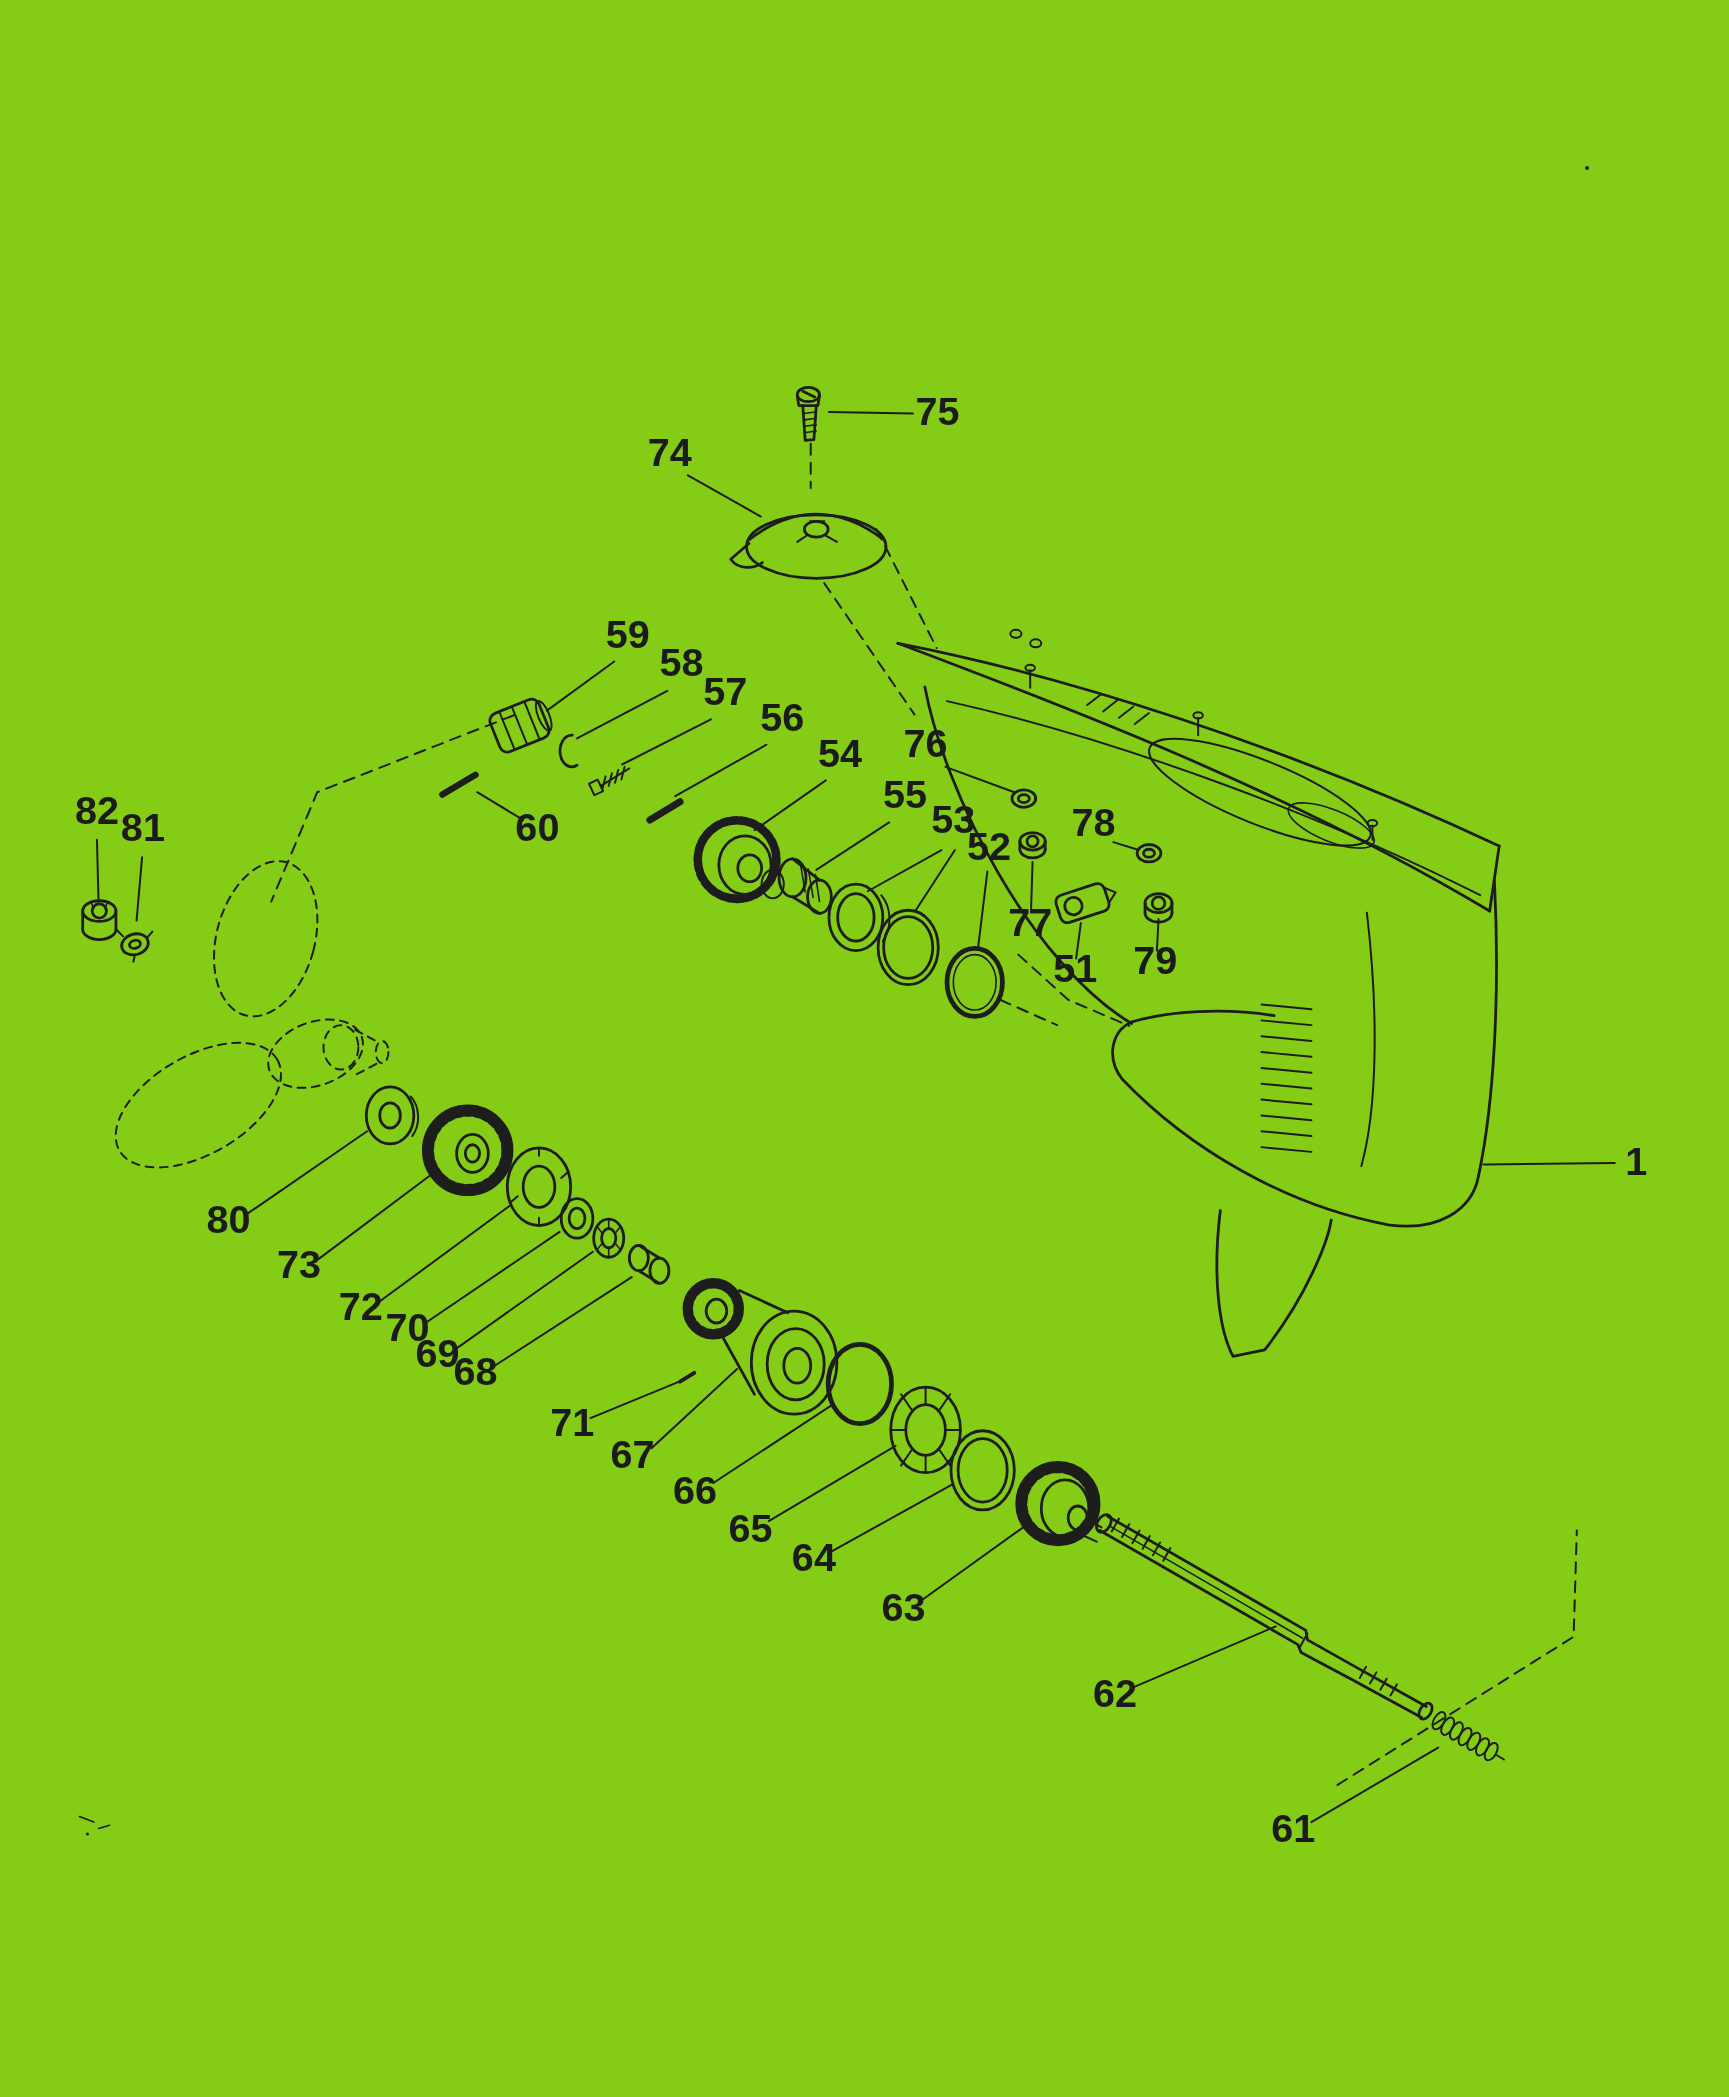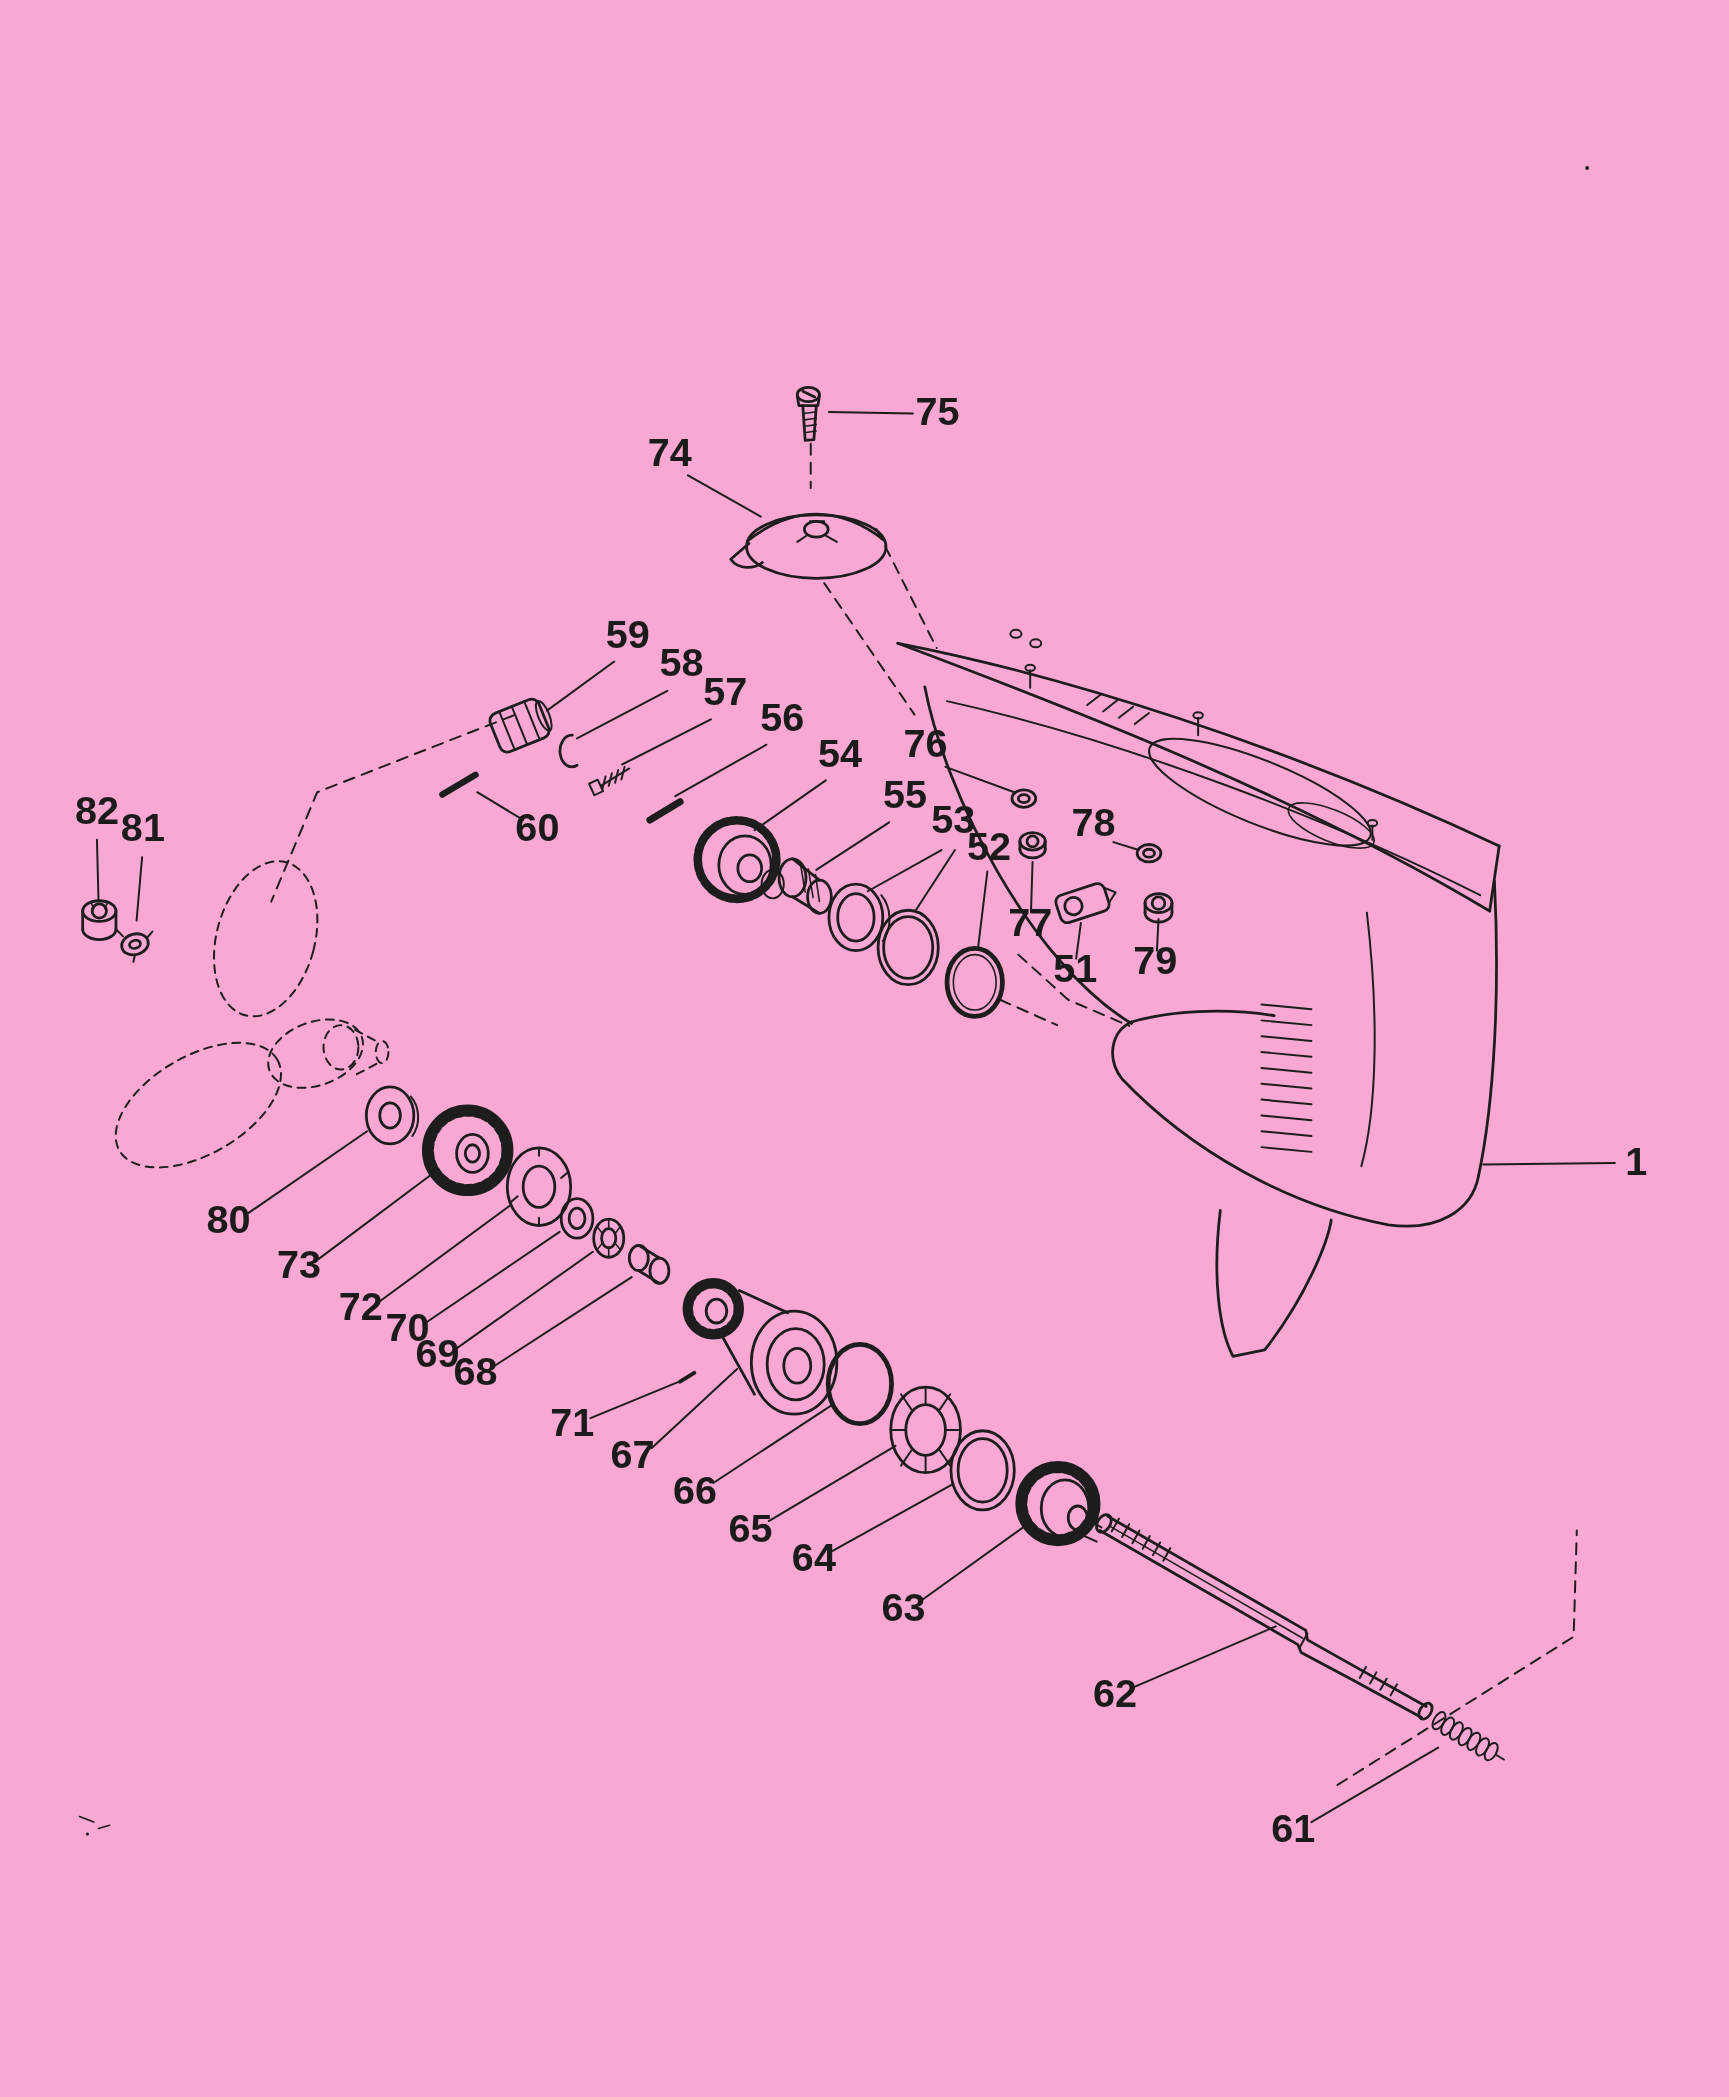--- a/index.html
+++ b/index.html
@@ -1,20 +1,20 @@
 <!DOCTYPE html>
 <html style="font-size:12.7px"><head>
 <meta charset="utf-8">
 <style>
   html, body { margin: 0; padding: 0; background: #ffffff; }
   .page {
     position: relative;
     width: 1730px;
     height: 2097px;
-    background: #f9a8d4;
+    background: #84cc16;
     font-family: "Liberation Sans", "DejaVu Sans", sans-serif;
     overflow: hidden;
   }
   svg { display: block; }
   .callout {
     font-family: "Liberation Sans", "DejaVu Sans", sans-serif;
     font-size: 50px;
     font-weight: 700;
     fill: #1b1b1b;
   }

